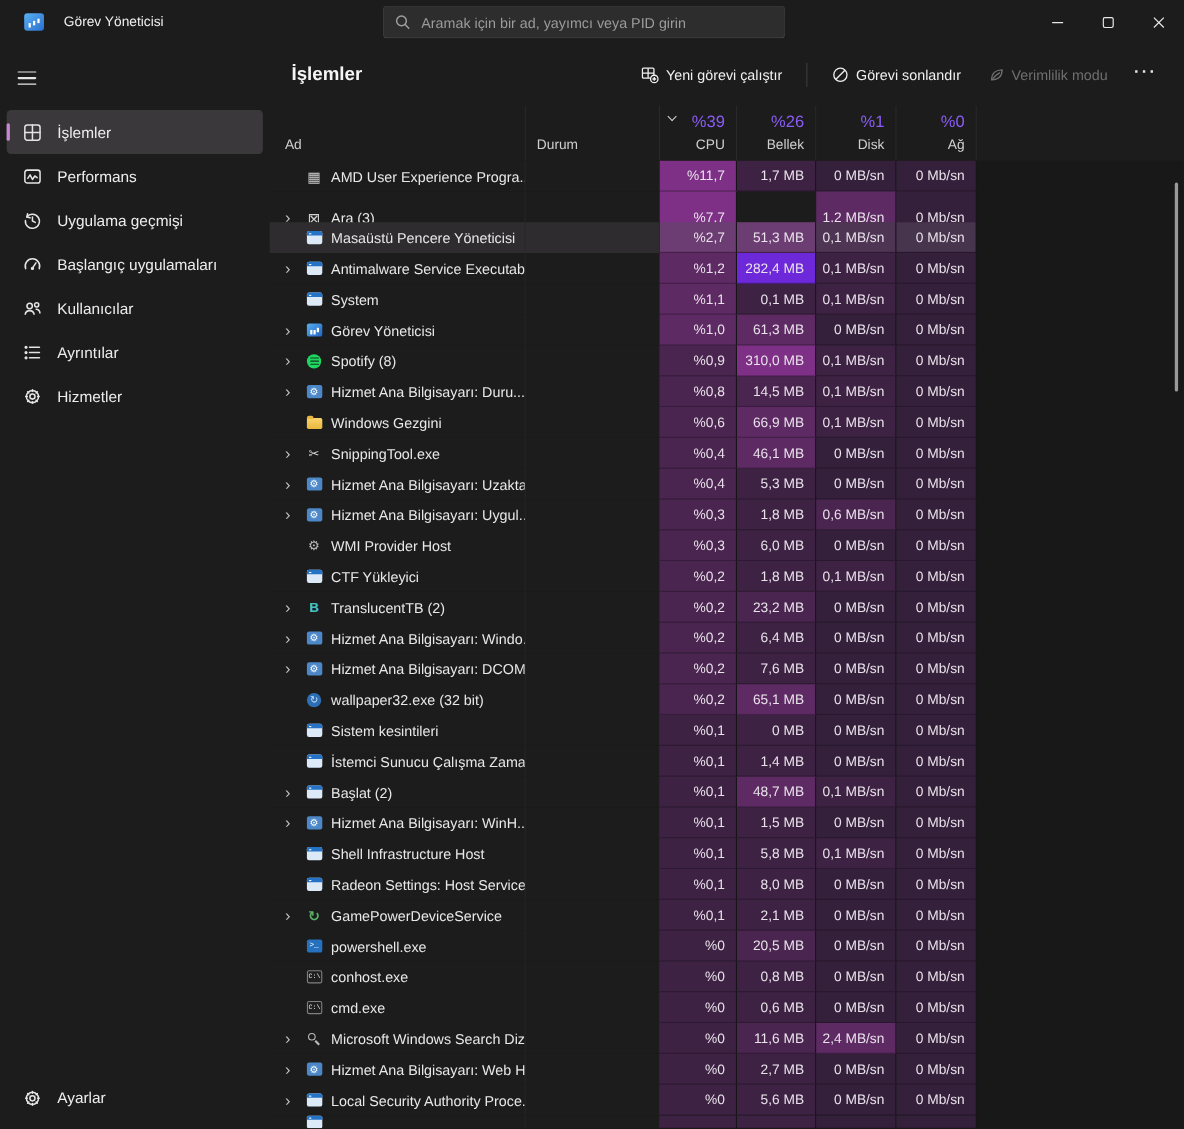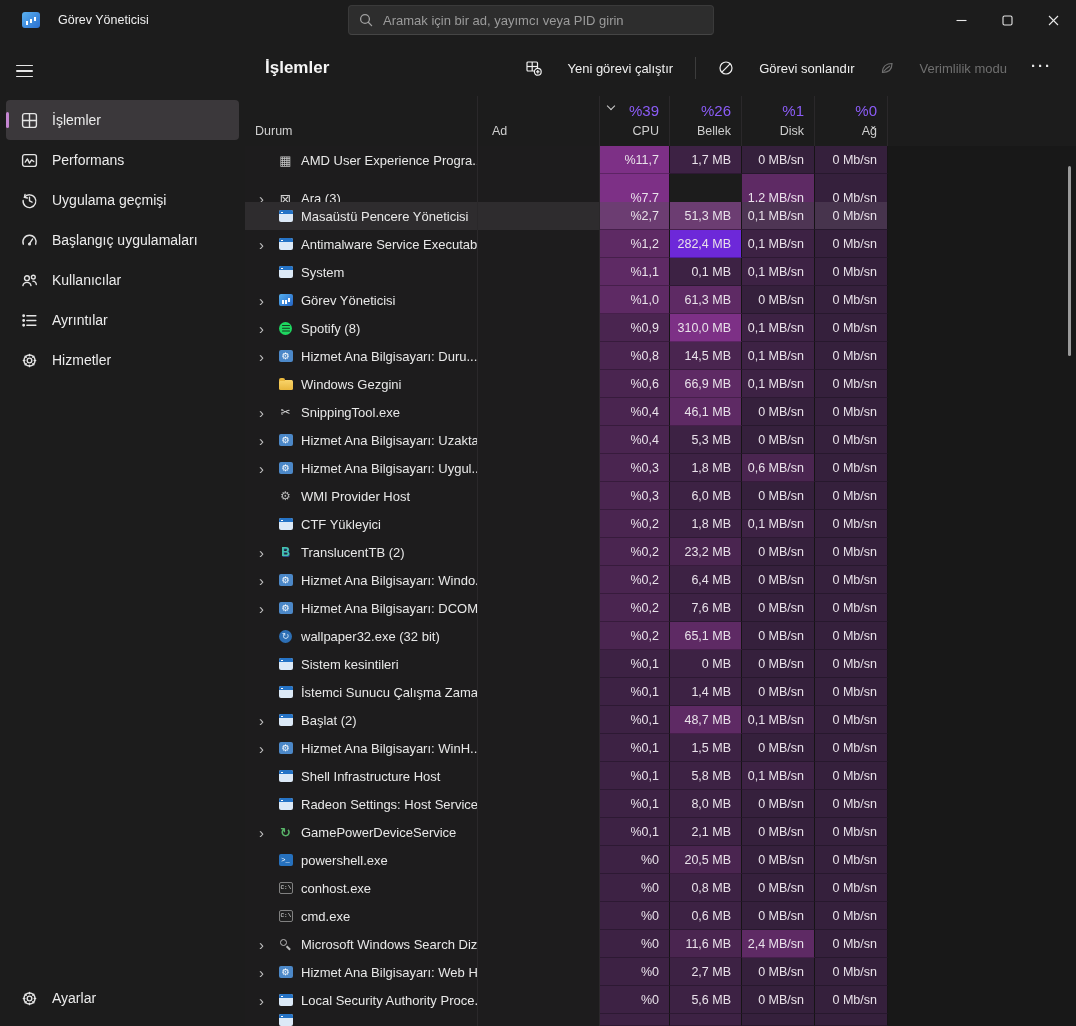--- a/index.html
+++ b/index.html
@@ -40,21 +40,21 @@
   .nav-icon { width:22px; height:18px; display:flex; align-items:center; justify-content:center; }
   .nav-icon svg { stroke:#e4e4e4; fill:none; stroke-width:1.3; stroke-linecap:round; stroke-linejoin:round; }
   .nav-label { margin-left:12px; font-size:14px; color:#ececec; white-space:nowrap; }
   .sidebar-spacer { flex:1; }
   
   .main { flex:1; position:relative; display:flex; flex-direction:column; }
   .page-header { height:56px; display:flex; align-items:center; justify-content:space-between;
     padding:0 14px 0 20px; }
   .page-title { font-size:17px; font-weight:bold; color:#f5f5f5; }
   .toolbar { display:flex; align-items:center; gap:4px; }
-  .tb-btn { display:flex; align-items:center; gap:25px; padding:7px 10px; border-radius:4px;
+  .tb-btn { display:flex; align-items:center; gap:6px; padding:7px 10px; border-radius:4px;
     color:#f0f0f0; font-size:13px; white-space:nowrap; }
   .tb-btn svg { stroke:#f0f0f0; fill:none; stroke-width:1.2; }
   .tb-btn.disabled { color:#6f6f6f; }
   .tb-btn.disabled svg { stroke:#6f6f6f; }
   .tb-divider { width:1px; height:22px; background:#3c3c3c; margin:0 8px; }
   .more-btn { padding:4px 10px 10px 10px; color:#e8e8e8; font-size:15px; letter-spacing:2px; font-weight:bold; }
   
   .grid-cols { display:grid; grid-template-columns:233px 122px 70px 72px 73px 73px 1fr; }
   .thead { height:50px; }
   .th { border-right:1px solid #2a282a; position:relative; display:flex; align-items:flex-end;
@@ -290,22 +290,22 @@
             <path d="M3.5 12.5 C3.5 6.5, 7.5 3.5, 13 3.5 C13 9.5, 9.5 12.5, 3.5 12.5 Z"></path>
             <path d="M4.5 11.5 C6.5 9, 8.5 7.5, 11 6"></path>
           </svg>
           <span>Verimlilik modu</span>
         </div>
         <div class="more-btn">···</div>
       </div>
     </div>
 
     <div class="thead grid-cols">
+      <div class="th">Ad</div>
       <div class="th status">Durum</div>
-      <div class="th">Ad</div>
       <div class="th num">
         <span class="sort-chev"></span>
         <span class="total">%39</span>
         <span class="collabel">CPU</span>
       </div>
       <div class="th num">
         <span class="total">%26</span>
         <span class="collabel">Bellek</span>
       </div>
       <div class="th num">

